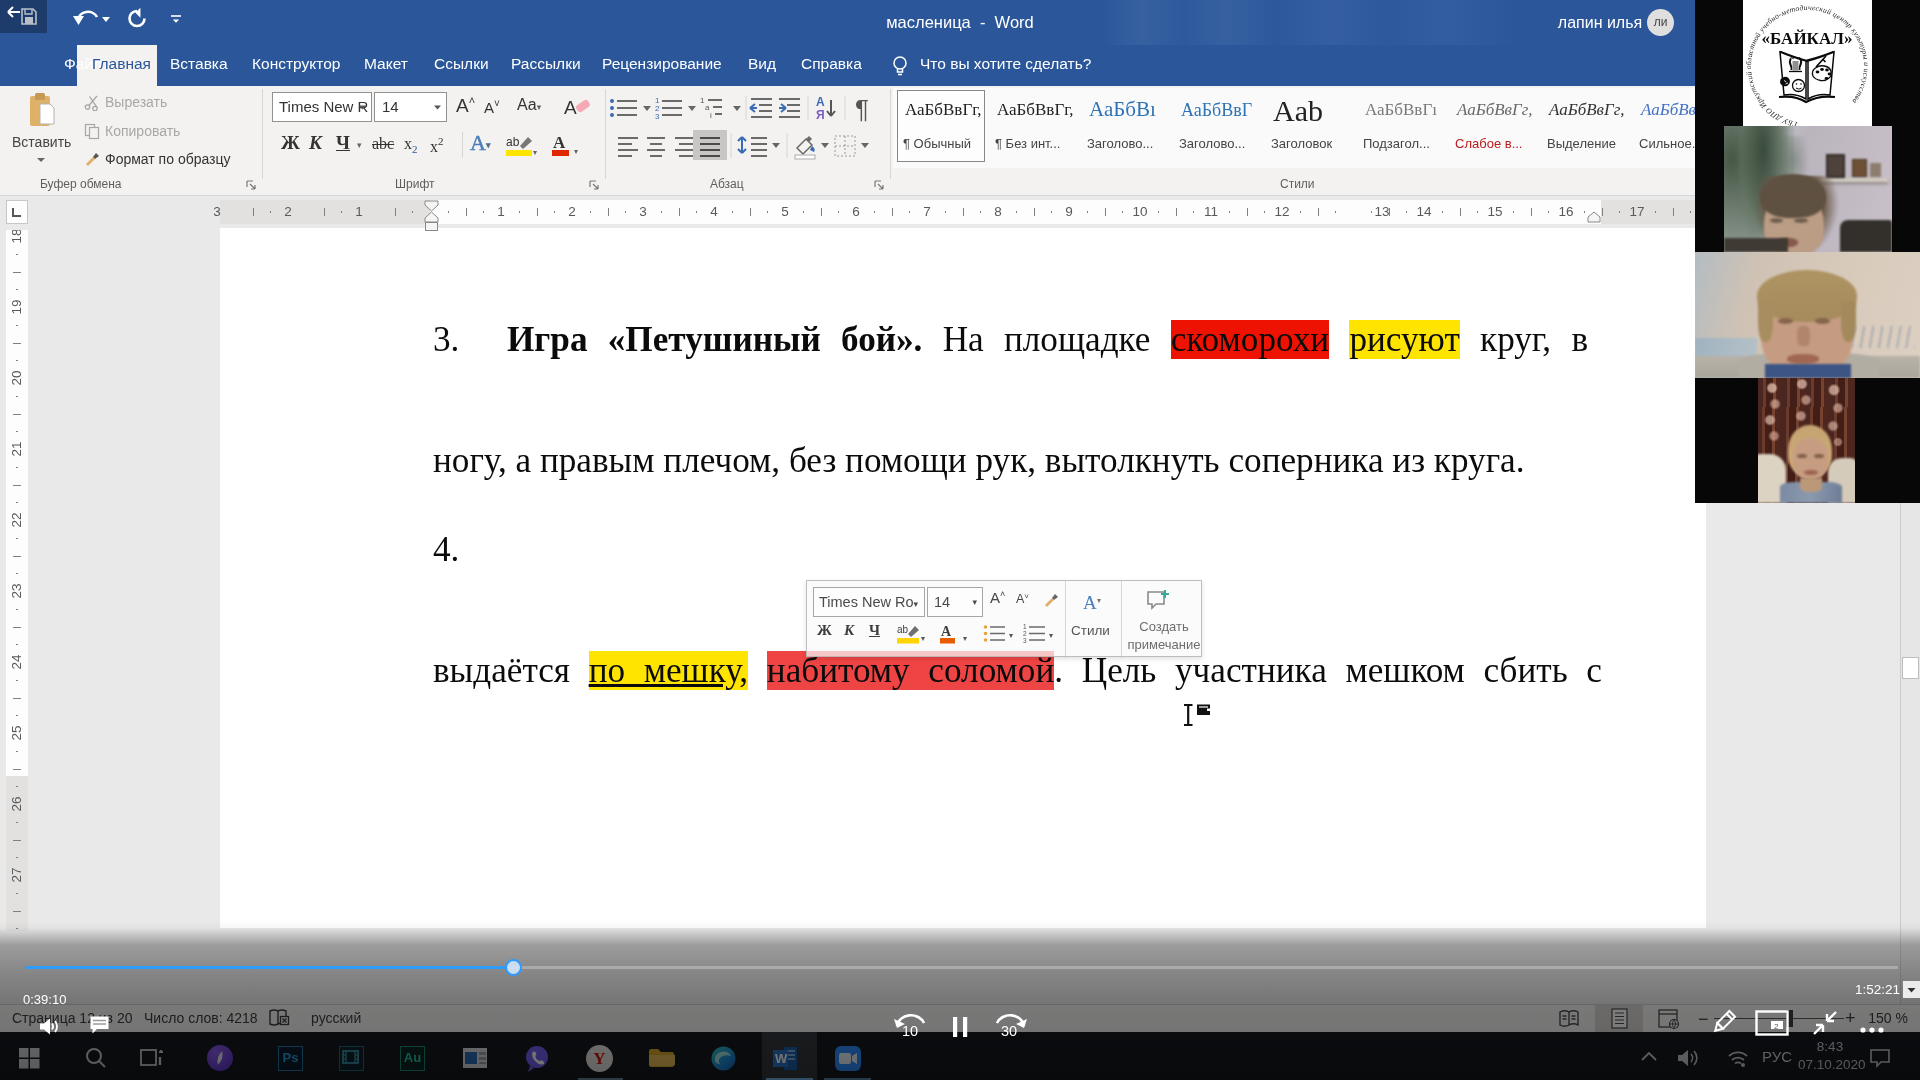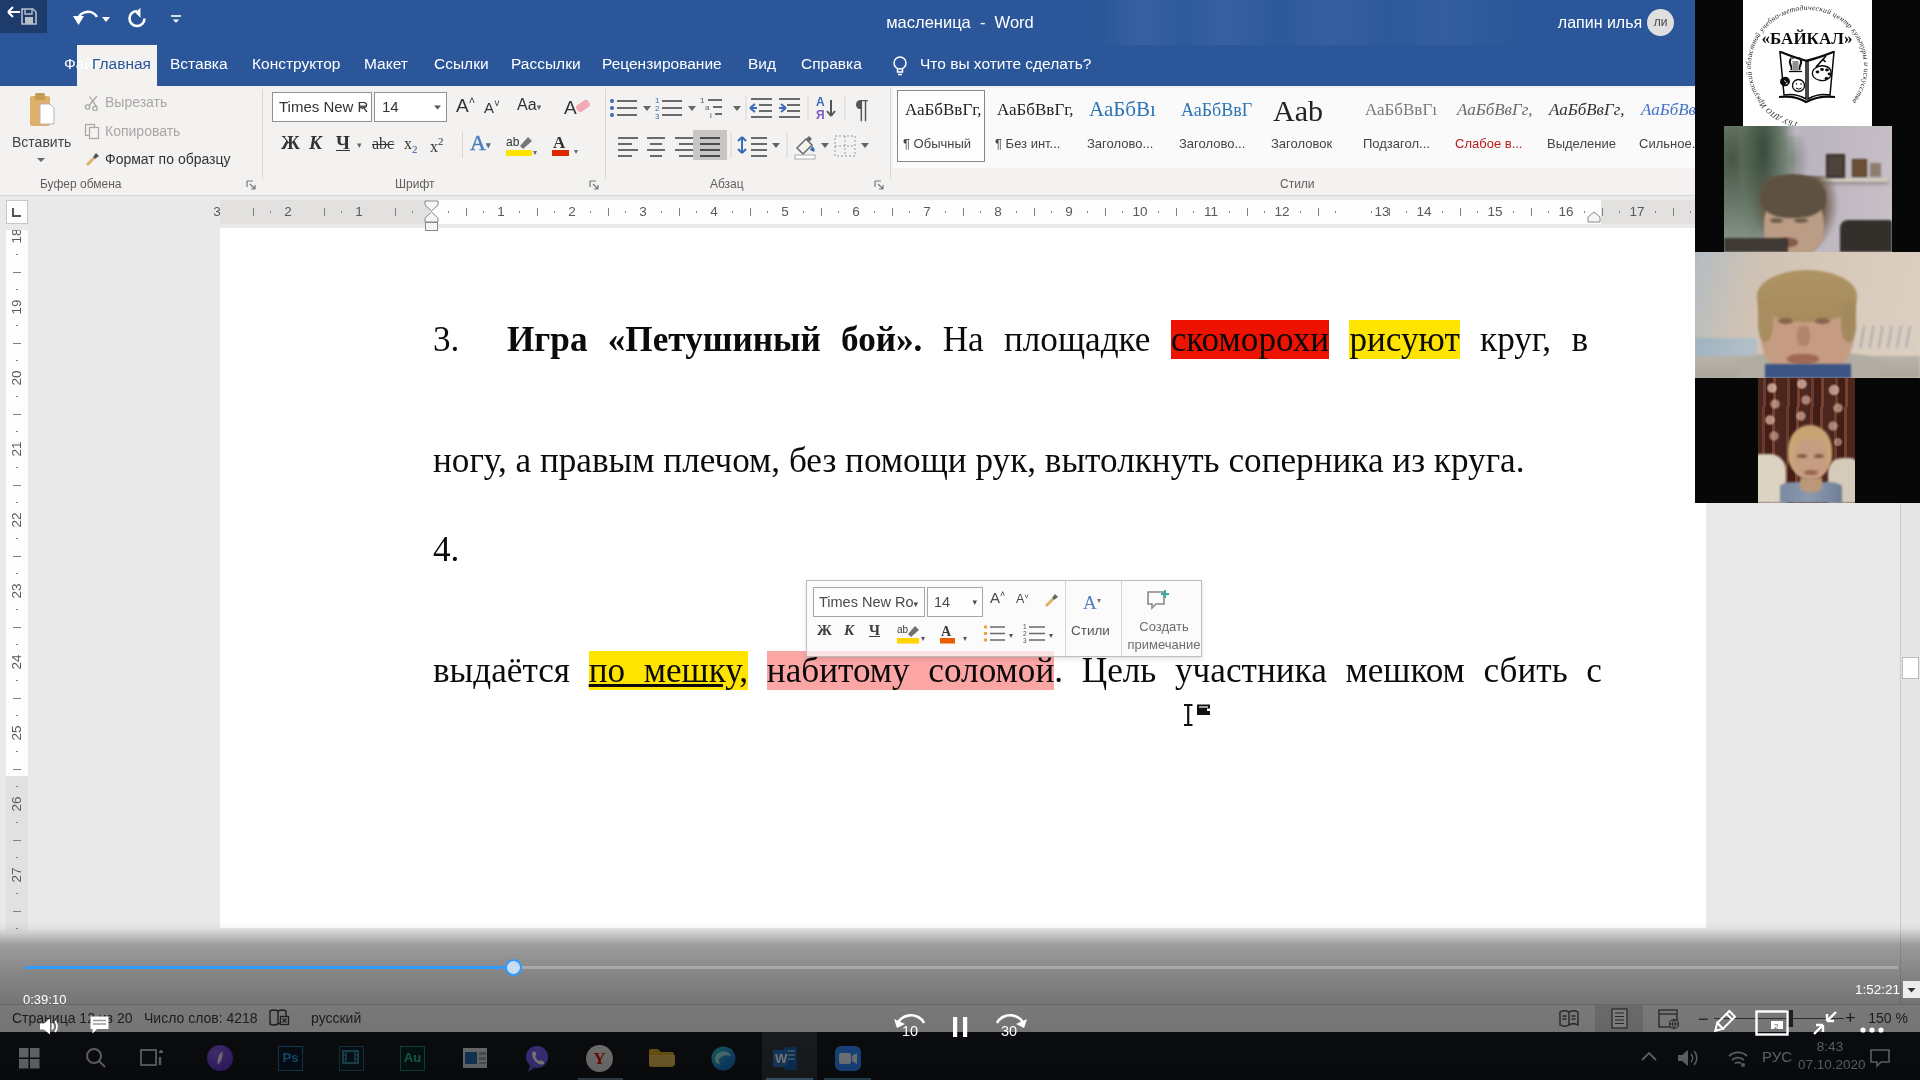--- a/index.html
+++ b/index.html
@@ -436,21 +436,21 @@
   <div class="a" style="left:7px;top:680.5px;width:8px;height:1px;background:#808080;"></div>
   <div class="a" style="left:10px;top:662.75px;width:2px;height:1px;background:#808080;"></div>
   <div class="a" style="left:10px;top:698.25px;width:2px;height:1px;background:#808080;"></div>
   </div>
 
   <div class="a ser" id="text" style="left:0;top:0;width:1920px;height:807px;font-size:35.2px;color:#0b0b0b;line-height:1;">
     <div class="a" style="left:433px;top:124.5px;">3.</div>
     <div class="a" style="left:507px;top:124.5px;width:1081px;text-align:justify;text-align-last:justify;"><b>Игра «Петушиный бой».</b> На площадке <span style="background:#ee1202;">скоморохи</span> <span style="background:#ffe400;">рисуют</span> круг, в</div>
     <div class="a" style="left:433px;top:245.5px;white-space:nowrap;">ногу, а правым плечом, без помощи рук, вытолкнуть соперника из круга.</div>
     <div class="a" style="left:433px;top:335px;">4.</div>
-    <div class="a" style="left:433px;top:456px;width:1169px;text-align:justify;text-align-last:justify;">выдаётся <span style="background:#ffe400;text-decoration:underline;">по мешку,</span> <span style="background:#fca5a5;">набитому соломой</span>. Цель участника мешком сбить с</div>
+    <div class="a" style="left:433px;top:456px;width:1169px;text-align:justify;text-align-last:justify;">выдаётся <span style="background:#ffe400;text-decoration:underline;">по мешку,</span> <span style="background:#ef4444;">набитому соломой</span>. Цель участника мешком сбить с</div>
 
     <div class="a" style="left:1181px;top:506px;width:32px;height:26px;">
           <svg width="32" height="26">
             <g stroke="#111" stroke-width="2.2" fill="none">
               <path d="M3 2 h8.5 M3 22 h8.5 M7.2 2 v20"></path>
             </g>
             <g fill="#111">
               <path d="M16 1.5 h13 v4 h-3 v2.5 h3 v4 h-13 z"></path>
             </g>
             <g stroke="#fff" stroke-width="1.2">

